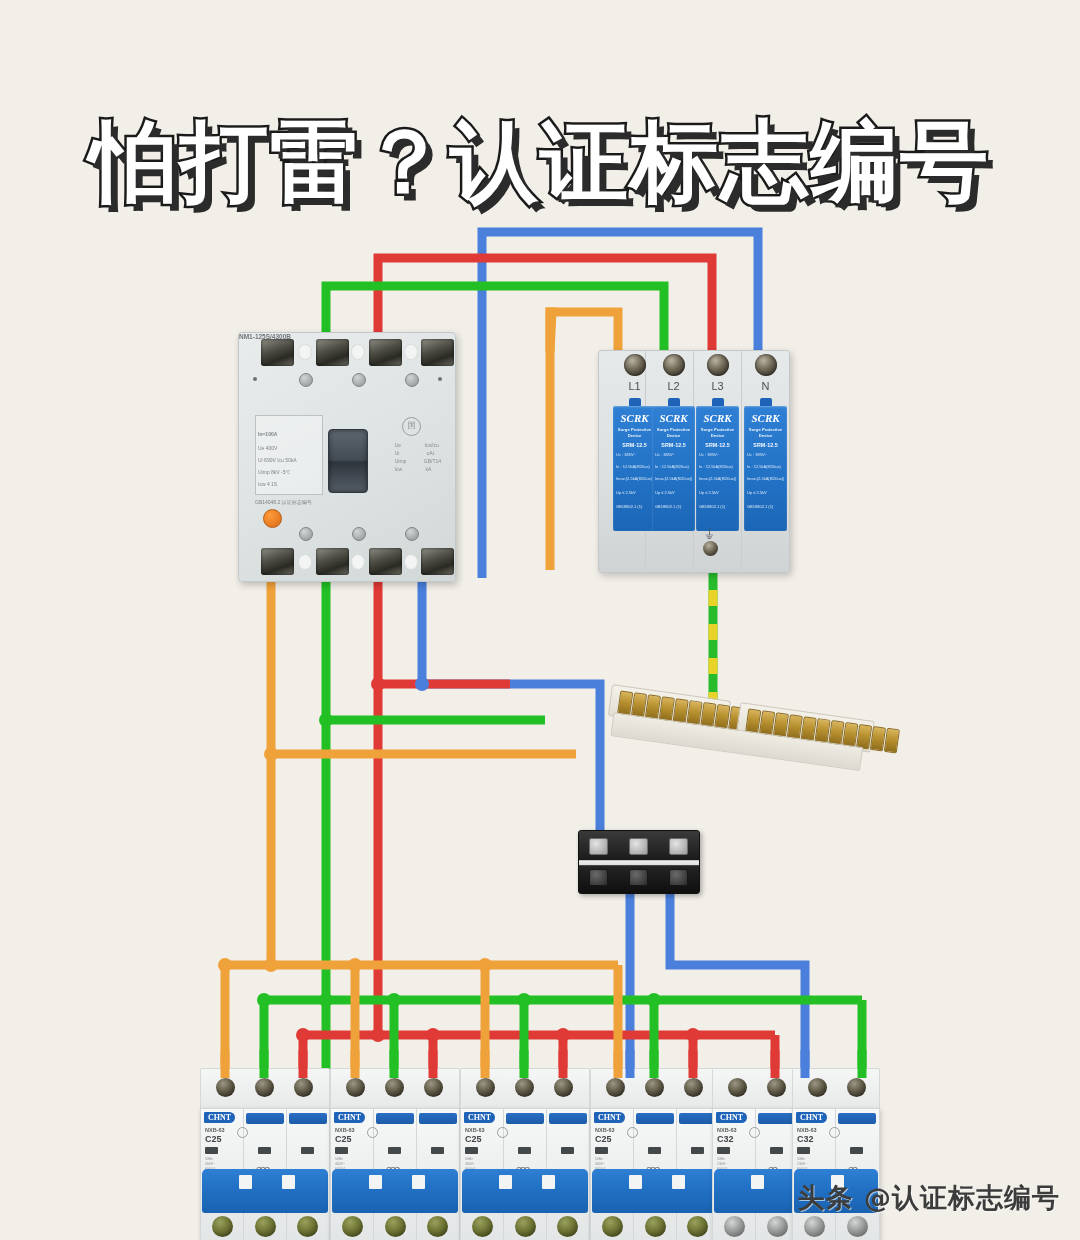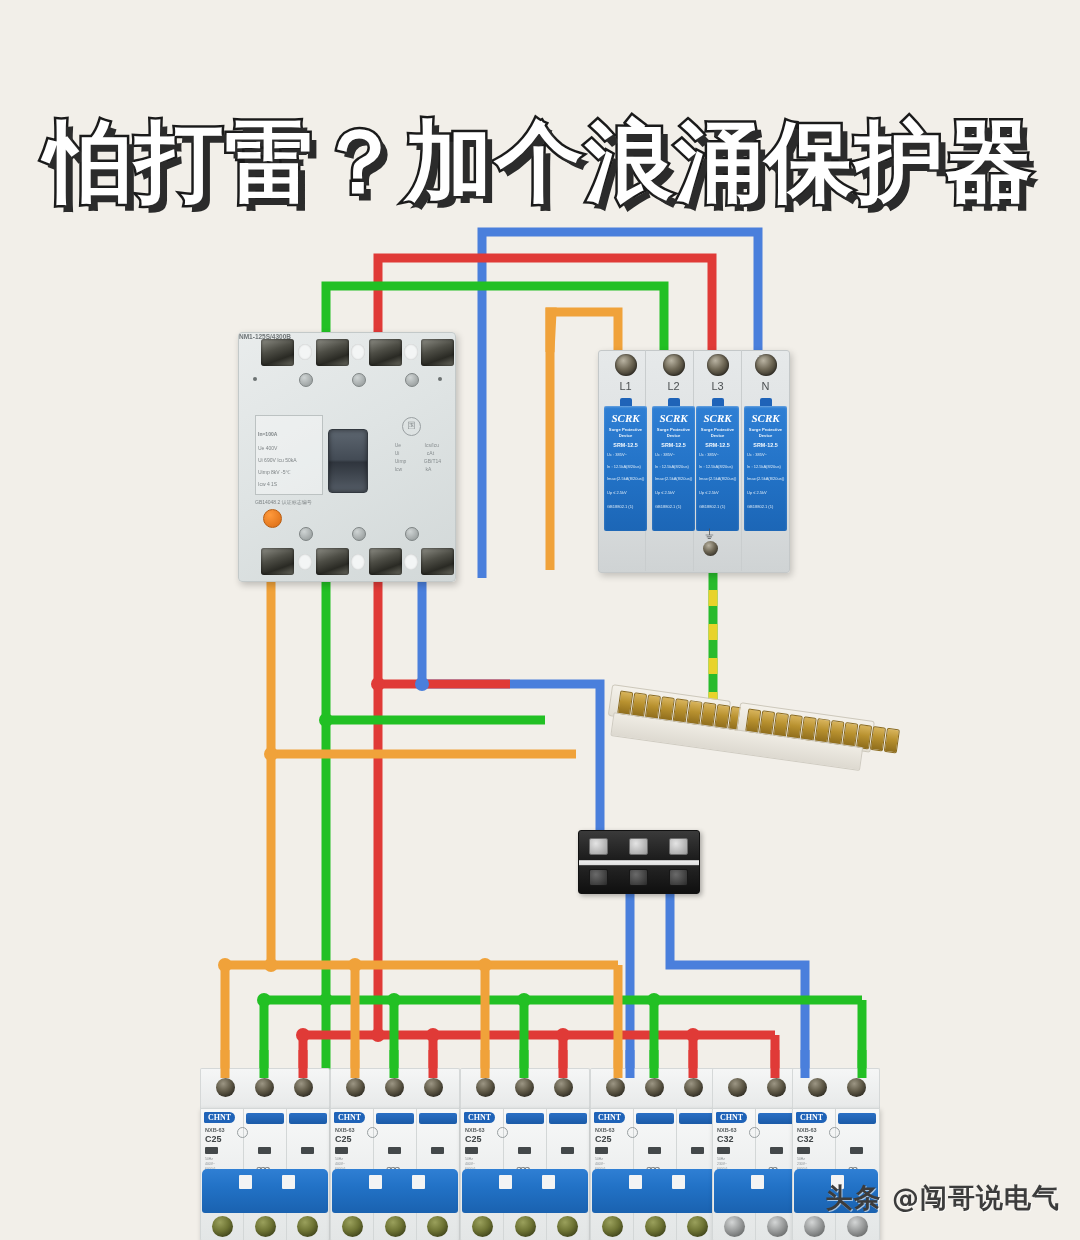--- a/index.html
+++ b/index.html
@@ -220,21 +220,21 @@
     font-size:27px;font-weight:bold;color:#3c3c3c;
     letter-spacing:1px;white-space:nowrap;
     text-shadow:1px 1px 0 rgba(255,255,255,.6);
   }
 </style>
 </head>
 <body>
 
 <div id="stage">
 
-  <div id="title">怕打雷？加个浪涌保护器</div>
+  <div id="title">怕打雷？认证标志编号</div>
 
   <svg id="wires" viewBox="0 0 1080 1240">
     <g fill="none" stroke-linecap="butt" stroke-linejoin="miter" stroke-width="9">
 
       <path stroke="#4a7fdc" d="M 482 578 L 482 560 L 482 232 L 758 232 L 758 352"></path>
 
       <path stroke="#e03a37" d="M 378 566 L 378 258 L 712 258 L 712 352"></path>
 
       <path stroke="#22c024" d="M 326 566 L 326 286 L 664 286 L 664 352"></path>
 
@@ -359,21 +359,21 @@
     <div class="lughole" style="left:112px;bottom:11px;"></div>
     <div class="lughole" style="left:165px;bottom:11px;"></div>
   </div>
 
   <div class="dev" id="spd">
     <div class="base"></div>
     <div class="seam" style="left:47px;"></div>
     <div class="seam" style="left:95px;"></div>
     <div class="seam" style="left:143px;"></div>
 
-    <div class="spd-pole" style="left:4px;">
+    <div class="spd-pole" style="left:13px;">
       <div class="spd-term"></div>
       <div class="spd-lbl">L1</div>
       <div class="spd-tab"></div>
       <div class="spd-body">
         <div class="spd-brand">SCRK</div>
         <div class="spd-sub">Surge Protective Device</div>
         <div class="spd-model">SRM-12.5</div>
         <div class="spd-spec" style="top:46px;">Uc : 385V~</div>
         <div class="spd-spec" style="top:58px;">In : 12.5kA(8/20us)</div>
         <div class="spd-spec" style="top:70px;">Imax:(2.5kA(8/20us))</div>
@@ -696,15 +696,15 @@
       <path stroke="#f0a23a" d="M 618 1050 L 618 1078"></path>
       <path stroke="#22c024" d="M 654 1050 L 654 1078"></path>
       <path stroke="#e03a37" d="M 693 1050 L 693 1078"></path>
       <path stroke="#4a7fdc" d="M 630 1050 L 630 1078"></path>
       <path stroke="#e03a37" d="M 775 1050 L 775 1078"></path>
       <path stroke="#4a7fdc" d="M 805 1050 L 805 1078"></path>
       <path stroke="#22c024" d="M 862 1050 L 862 1078"></path>
     </g>
   </svg>
 
-  <div id="watermark">头条 @闯哥说电气</div>
+  <div id="watermark">头条 @认证标志编号</div>
 
 </div>
 
 </body></html>

